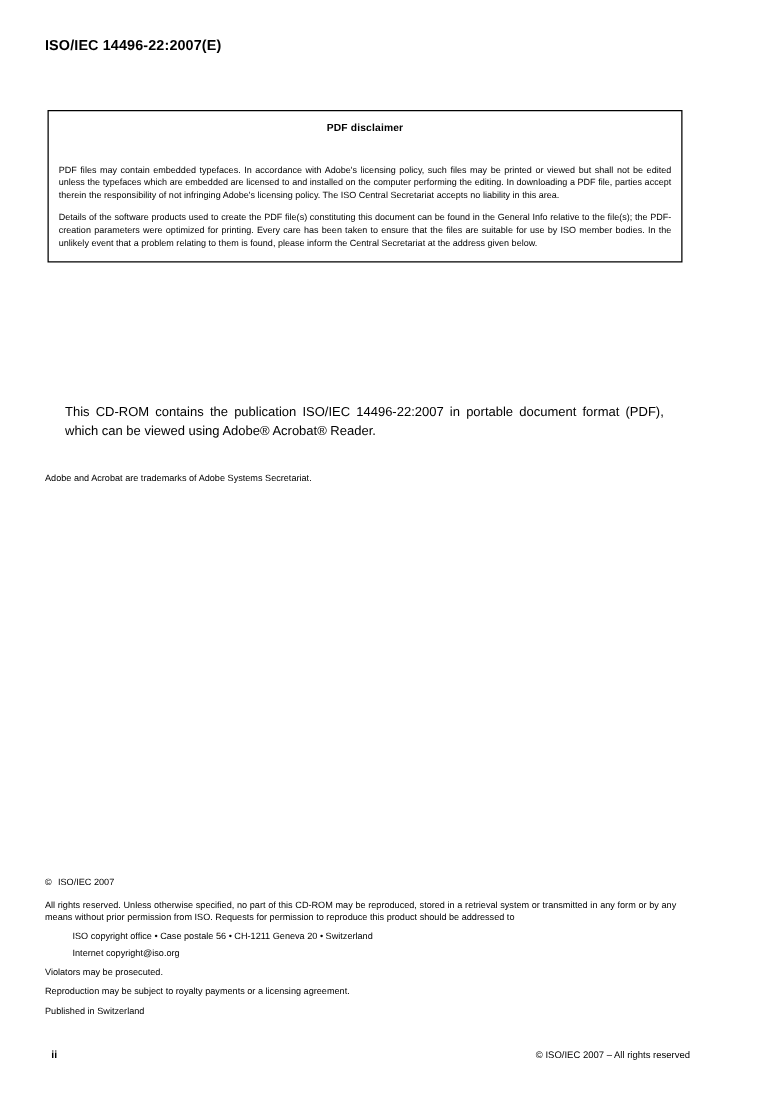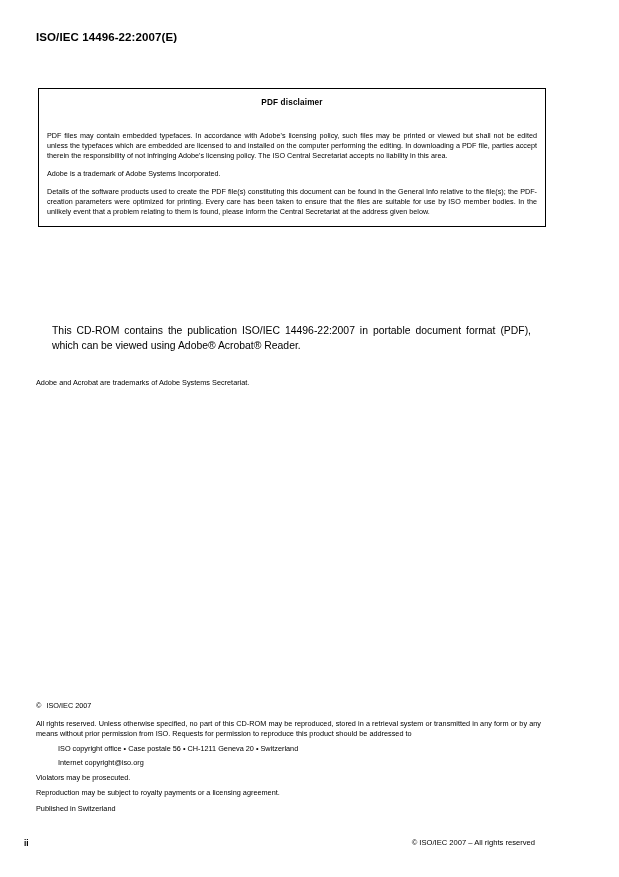--- a/index.html
+++ b/index.html
@@ -106,46 +106,45 @@
   }
   .cr-line {
     font-size: 7.3px;
     line-height: 10.6px;
     margin: 0 0 5px 0;
   }
 
   
   .footer {
     position: absolute;
-    left: 24px;
+    left: 41px;
     top: 838px;
     width: 511px;
     display: flex;
     justify-content: space-between;
-    align-items: flex-start;
+    align-items: center;
   }
   .footer-page {
     font-size: 8.4px;
     font-weight: bold;
   }
   .footer-right {
     font-size: 7.6px;
   }
 </style>
 </head>
 <body>
 
 <div class="page">
 
   <div class="doc-header">ISO/IEC 14496-22:2007(E)</div>
 
   <div class="disclaimer-box">
     <div class="disclaimer-title">PDF disclaimer</div>
     <p class="disclaimer-para">PDF files may contain embedded typefaces. In accordance with Adobe's licensing policy, such files may be printed or viewed but shall not be edited unless the typefaces which are embedded are licensed to and installed on the computer performing the editing. In downloading a PDF file, parties accept therein the responsibility of not infringing Adobe's licensing policy. The ISO Central Secretariat accepts no liability in this area.</p>
-    <p class="disclaimer-para">Adobe is a trademark of Adobe Systems Incorporated.</p>
     <p class="disclaimer-para">Details of the software products used to create the PDF file(s) constituting this document can be found in the General Info relative to the file(s); the PDF-creation parameters were optimized for printing. Every care has been taken to ensure that the files are suitable for use by ISO member bodies. In the unlikely event that a problem relating to them is found, please inform the Central Secretariat at the address given below.</p>
   </div>
 
   <div class="body-block">
     <p class="body-para">This CD-ROM contains the publication ISO/IEC 14496-22:2007 in portable document format (PDF), which can be viewed using Adobe® Acrobat® Reader.</p>
     <p class="body-note">Adobe and Acrobat are trademarks of Adobe Systems Secretariat.</p>
   </div>
 
   <div class="copyright-block">
     <p class="cr-owner"><span>©</span><span class="cr-gap"></span><span>ISO/IEC 2007</span></p>

